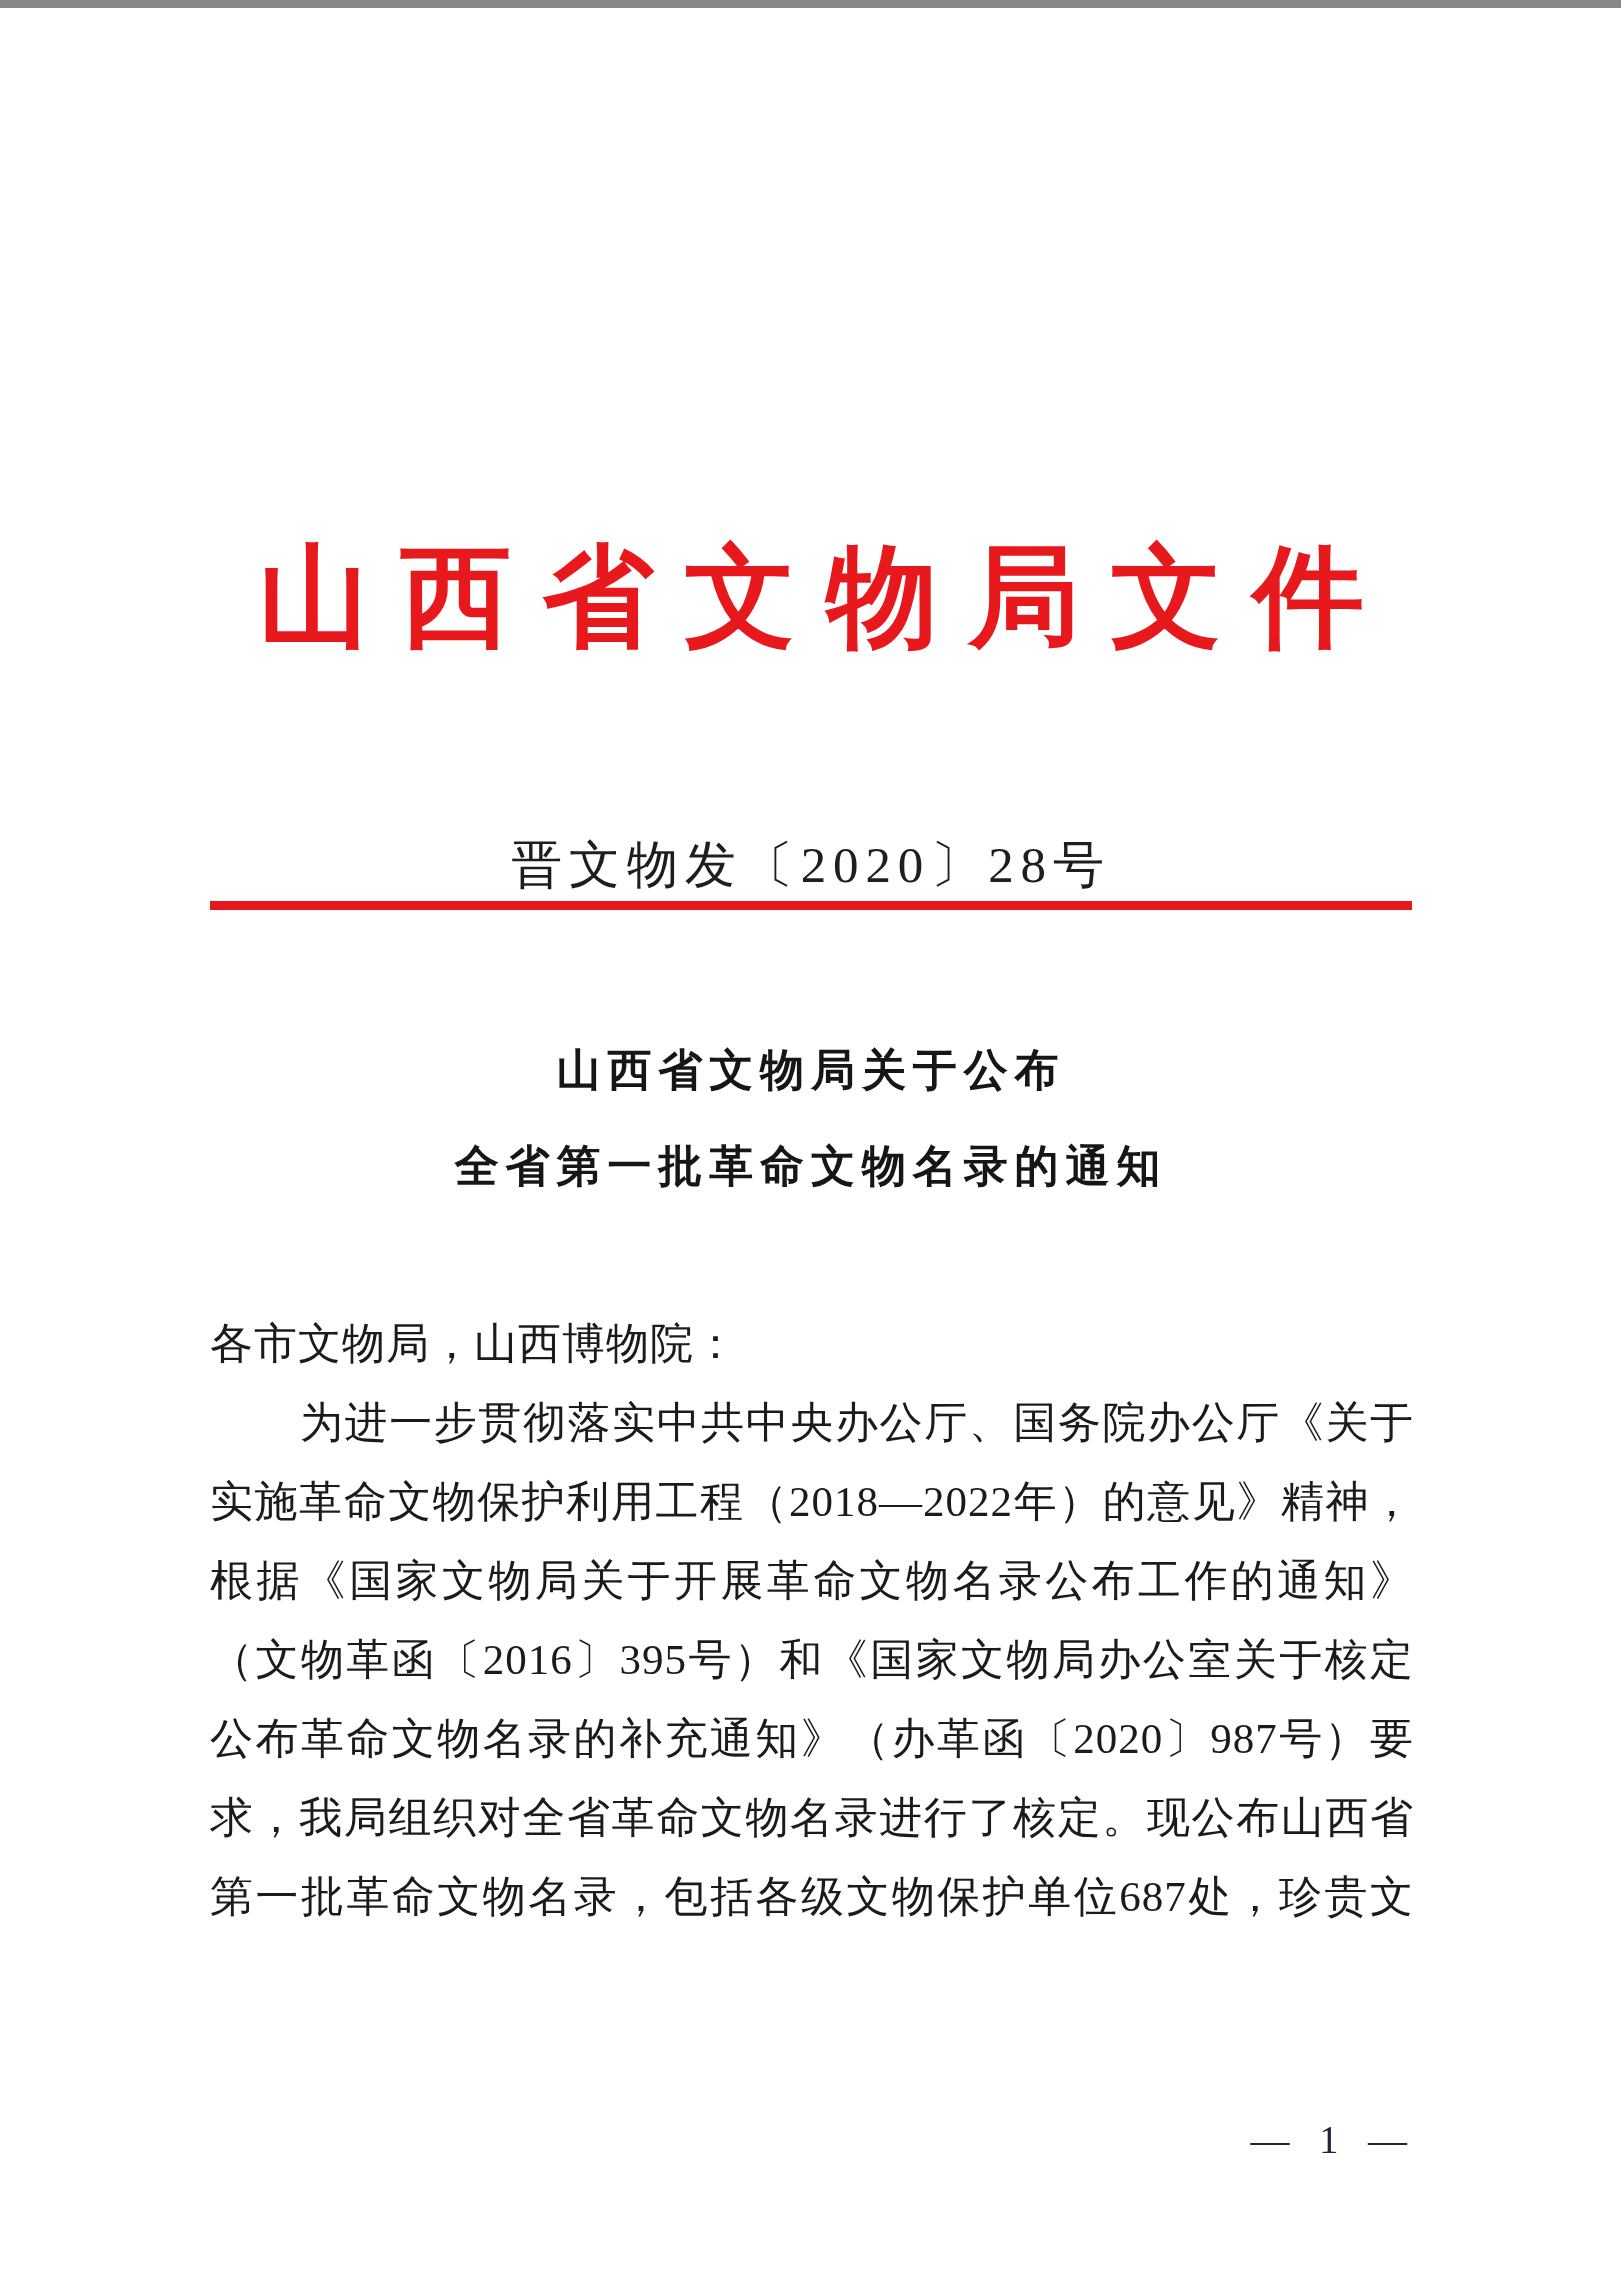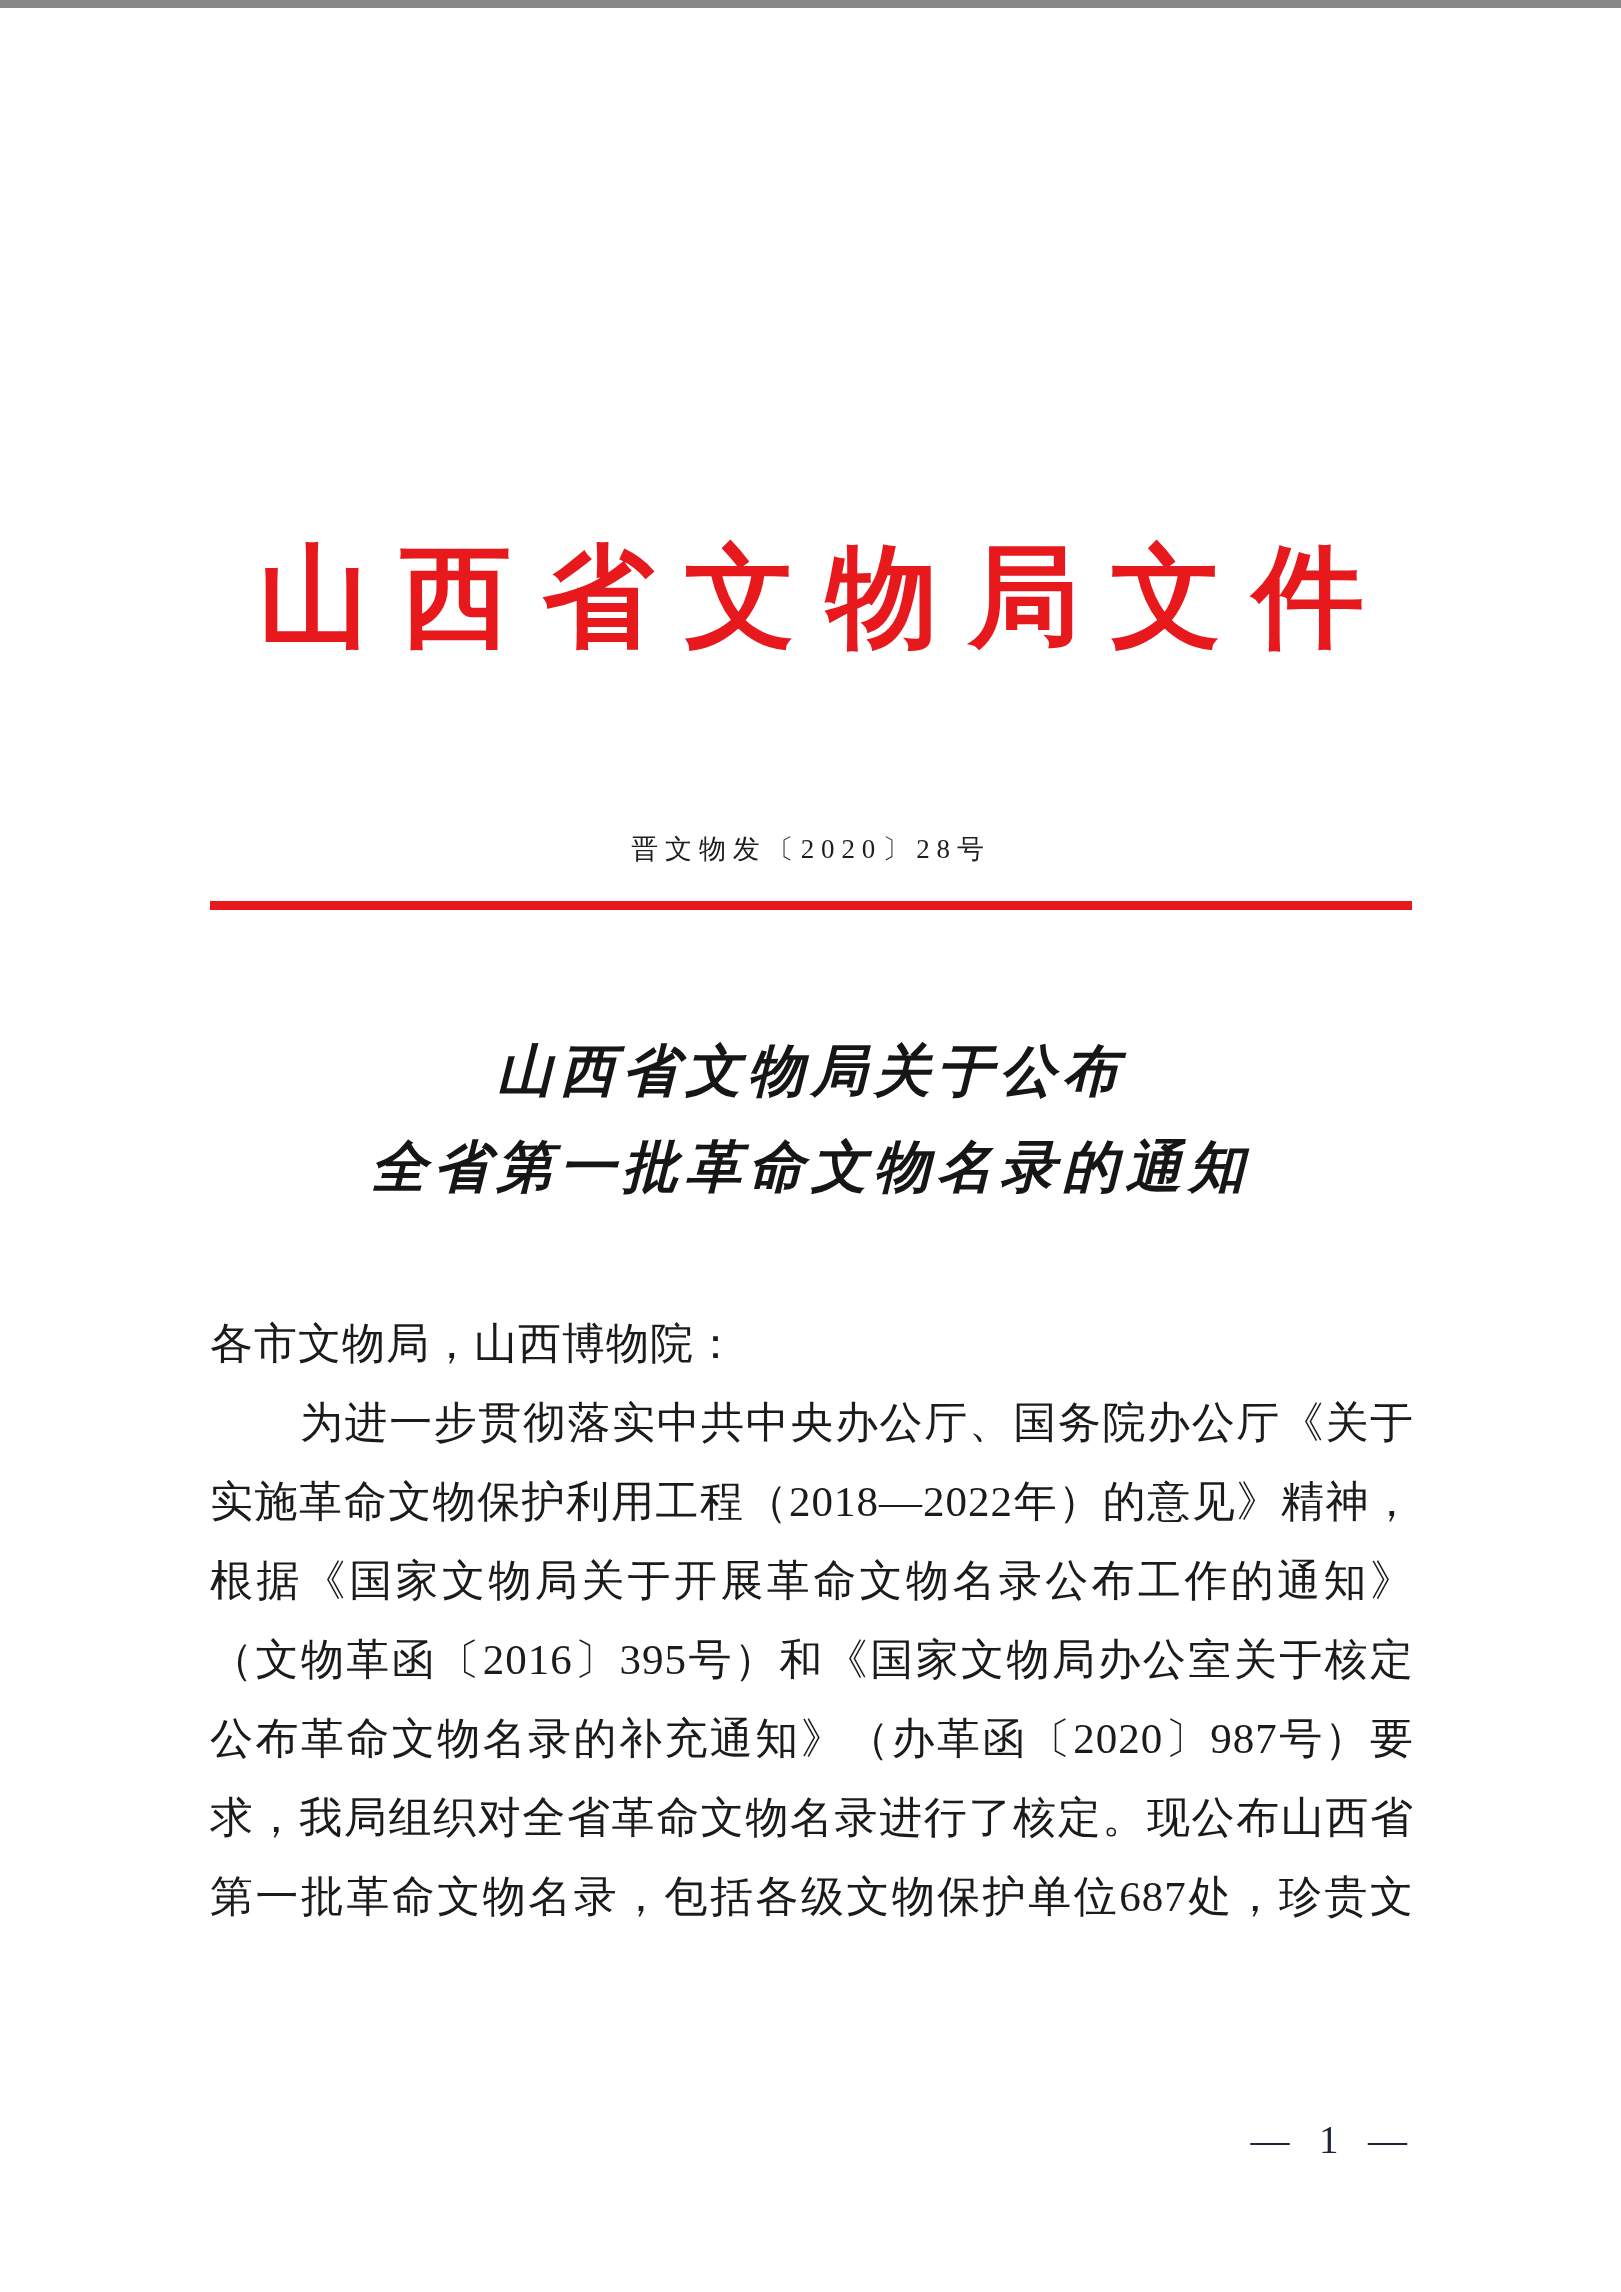--- a/index.html
+++ b/index.html
@@ -26,44 +26,43 @@
     letter-spacing: 0.28em;
     text-indent: 0.28em; 
     white-space: nowrap;
   }
   .doc-number {
     position: absolute;
     top: 823px;
     left: 210px;
     width: 1202px;
     text-align: center;
-    font-size: 27px;
+    font-size: 51px;
     letter-spacing: 6.9px;
     color: #1e1e1e;
     white-space: nowrap;
   }
   .red-divider {
     position: absolute;
     top: 893px;
     left: 210px;
     width: 1202px;
     height: 8.8px;
   }
   .doc-title {
     position: absolute;
     top: 1015px;
     left: 210px;
     width: 1202px;
     text-align: center;
     font-weight: bold;
-    font-size: 56px;
+    font-size: 44px;
     line-height: 96px;
     letter-spacing: 6.9px;
     color: #161616;
-    font-style: italic;
   }
   .body-block {
     position: absolute;
     top: 1296px;
     left: 210px;
     width: 1204px;
     font-size: 43px;
     line-height: 79px;
     color: #1b1b1b;
   }

